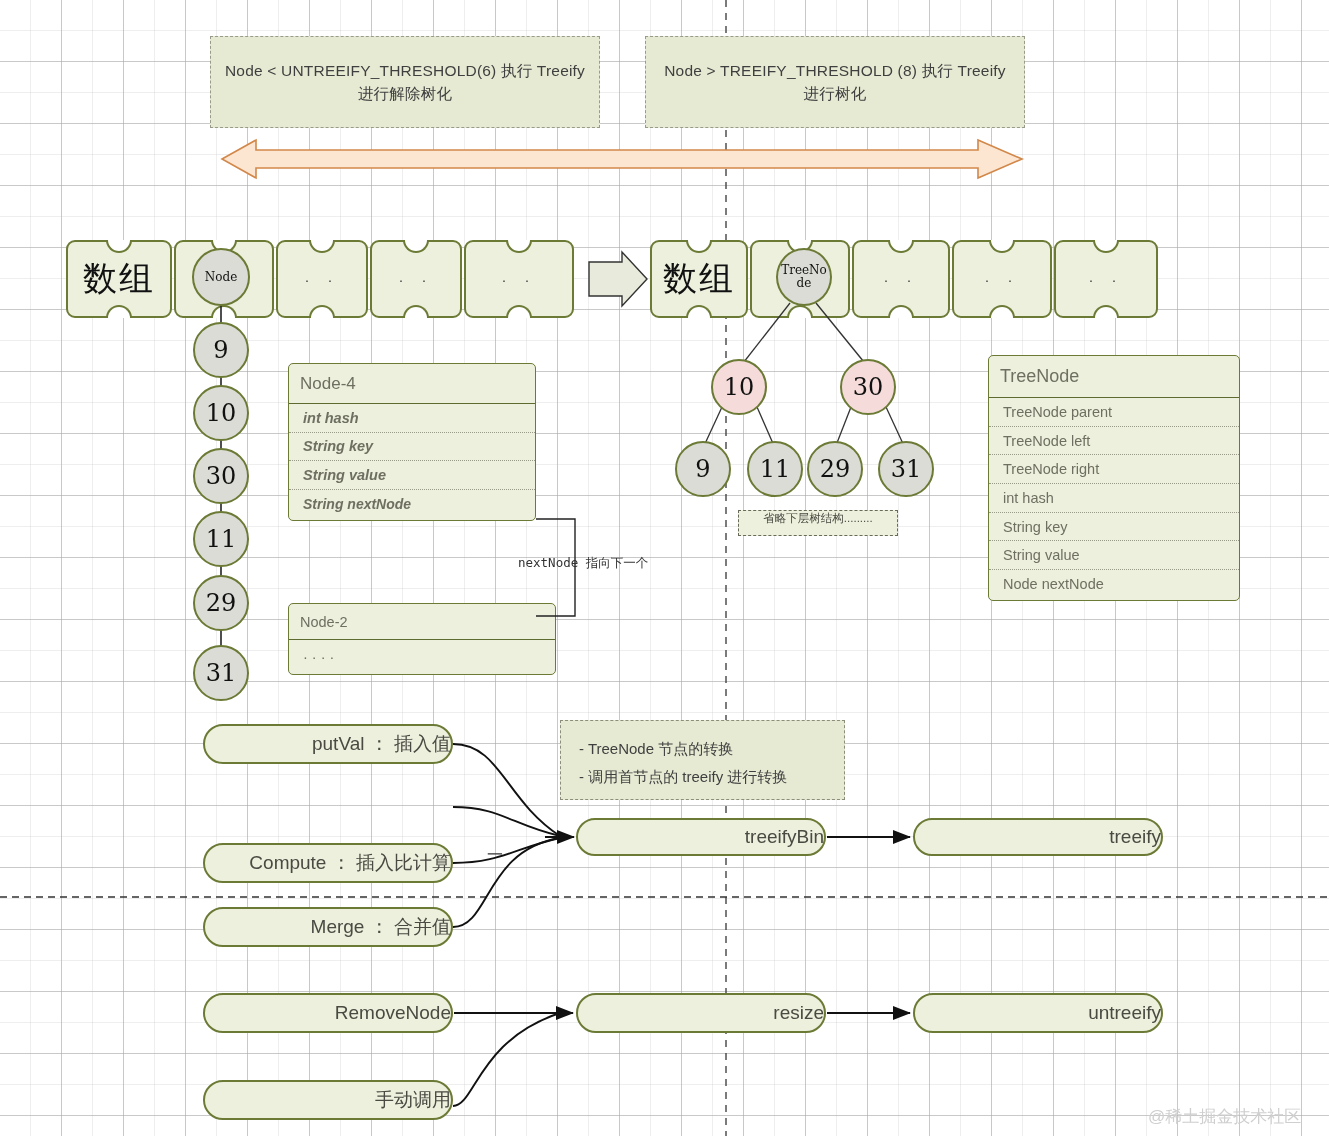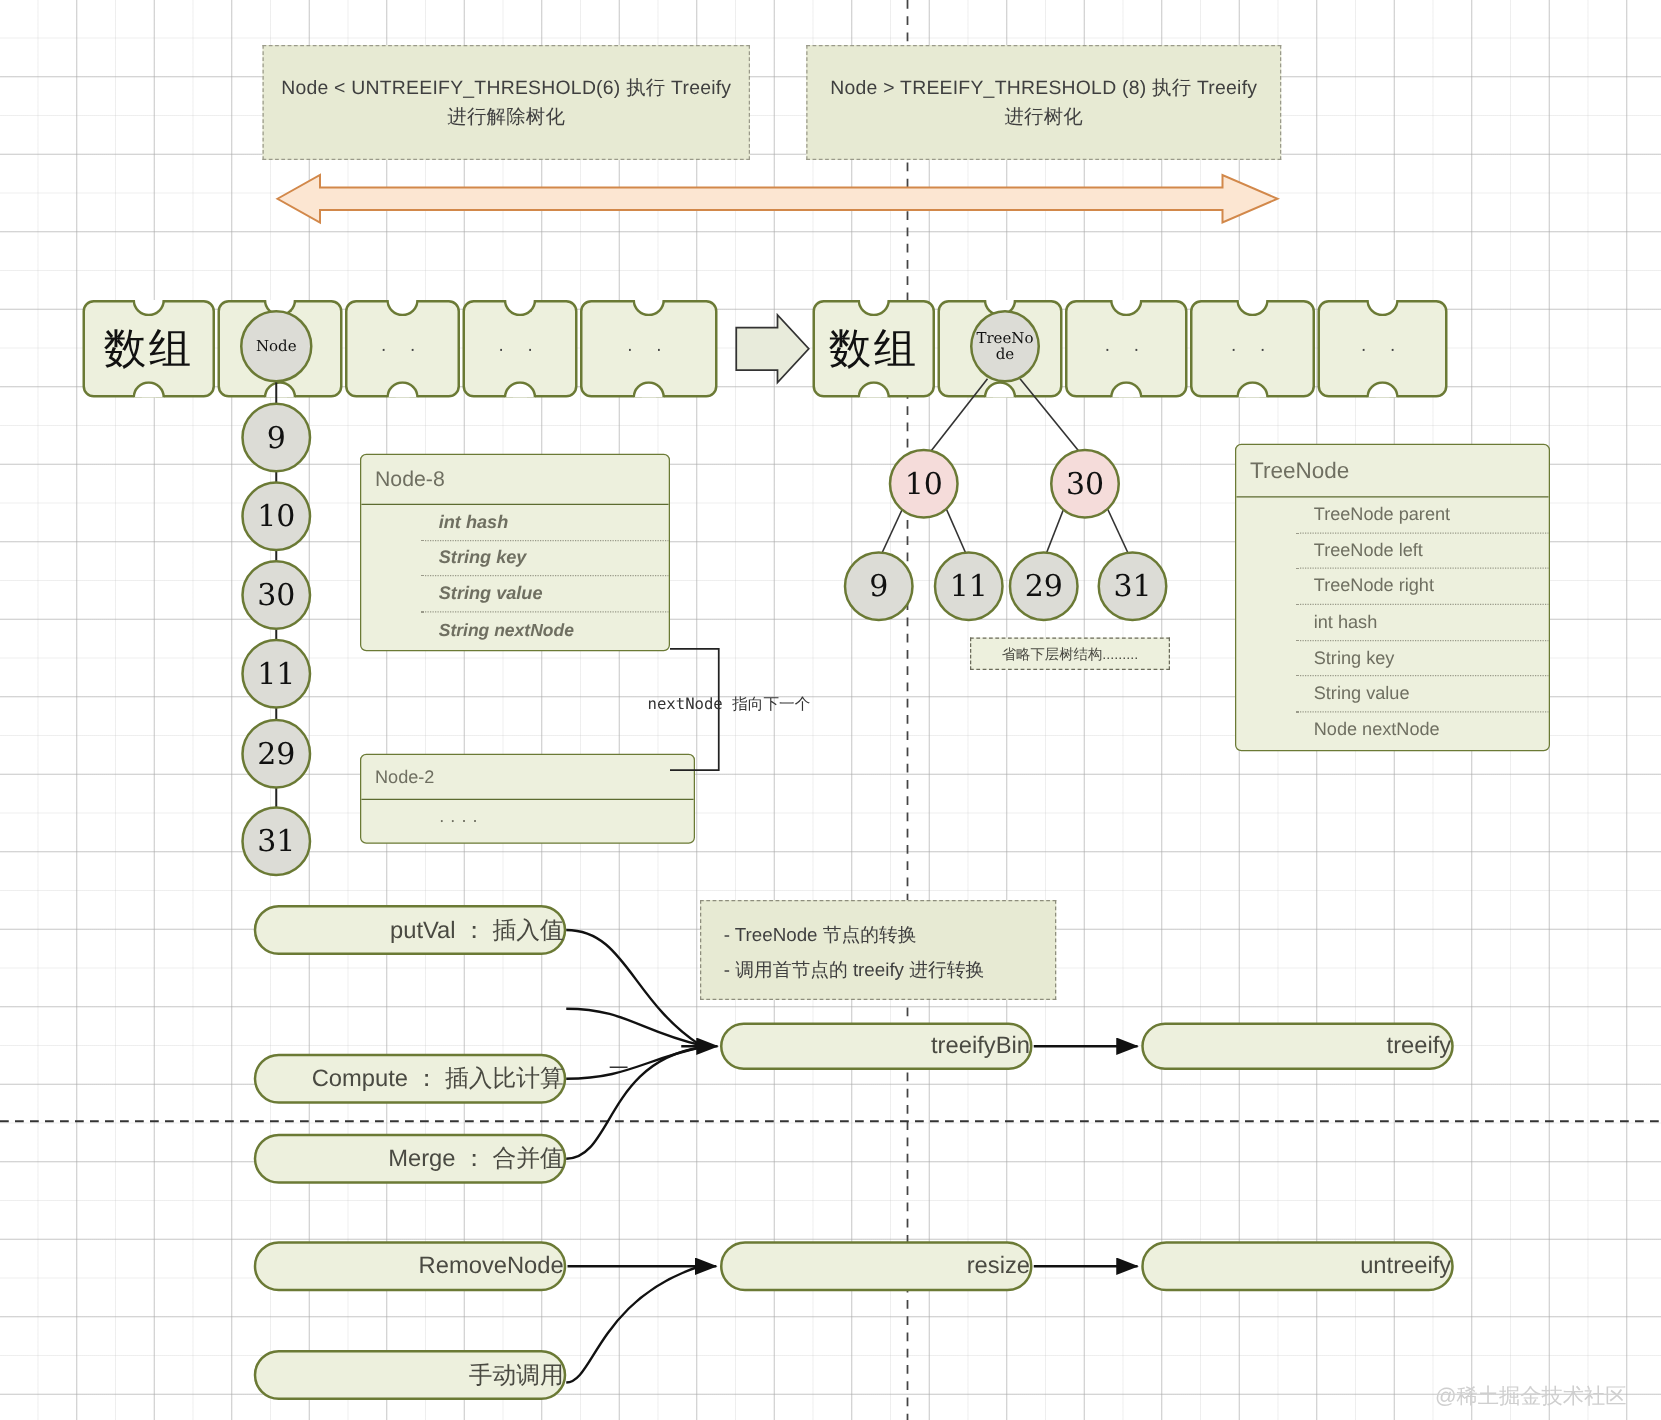--- a/index.html
+++ b/index.html
@@ -85,21 +85,20 @@
     display:flex;align-items:center;
     padding-left:11px;
     box-sizing:border-box;
   }
   .uml .row{
     color:#6f6f61;
     display:flex;align-items:center;
     padding-left:14px;
     box-sizing:border-box;
     border-bottom:1px dotted #9a9a8a;
-    margin-left:48px;
   }
   .uml .row:last-child{border-bottom:none;}
   .uml.italic .row{font-style:italic;font-weight:bold;}
 
   
   .pill{
     position:absolute;
     background:#edf0dd;
     border:2px solid #6b7a35;
     border-radius:22px;
@@ -114,22 +113,22 @@
   .mono-label{
     position:absolute;
     font-family:"DejaVu Sans Mono","Liberation Mono",monospace;
     font-size:12.5px;color:#333;white-space:nowrap;
   }
   .tiny-note{
     position:absolute;
     background:#edf0dd;
     border:1px dashed #6a6a5a;
     box-sizing:border-box;
-    display:flex;align-items:center;justify-content:center;
-    font-size:11.5px;color:#4a4a42;margin-left:38px;
+    display:flex;justify-content:center;
+    font-size:11.5px;color:#4a4a42;
   }
   .bullet-note{
     position:absolute;
     background:#e7ead3;
     border:1.5px dashed #8d8d7c;
     box-sizing:border-box;
     padding:14px 18px;
     color:#3f3f3f;
     font-size:15px;
     line-height:1.85;
@@ -289,21 +288,21 @@
   </div>
   <div class="circ gray" style="left:878px;top:441px;width:56px;height:56px;font-size:24px;">
     <span>31</span>
   </div>
 
   <div class="tiny-note" style="left:738px;top:510px;width:160px;height:26px;">
     <span>省略下层树结构.........</span>
   </div>
 
   <div class="uml italic" style="left:288px;top:363px;width:248px;height:158px;">
-    <div class="hdr" style="height:40px;font-size:17px;font-style:normal;">Node-8</div>
+    <div class="hdr" style="height:40px;font-size:17px;font-style:normal;">Node-4</div>
     <div class="row" style="height:28.5px;font-size:14.5px;">int hash</div>
     <div class="row" style="height:28.5px;font-size:14.5px;">String key</div>
     <div class="row" style="height:28.5px;font-size:14.5px;">String value</div>
     <div class="row" style="height:28.5px;font-size:14px;">String nextNode</div>
   </div>
 
   <div class="uml" style="left:288px;top:603px;width:268px;height:72px;">
     <div class="hdr" style="height:36px;font-size:14.5px;">Node-2</div>
     <div class="row" style="height:34px;font-size:14.5px;border-bottom:none;">· · · ·</div>
   </div>

